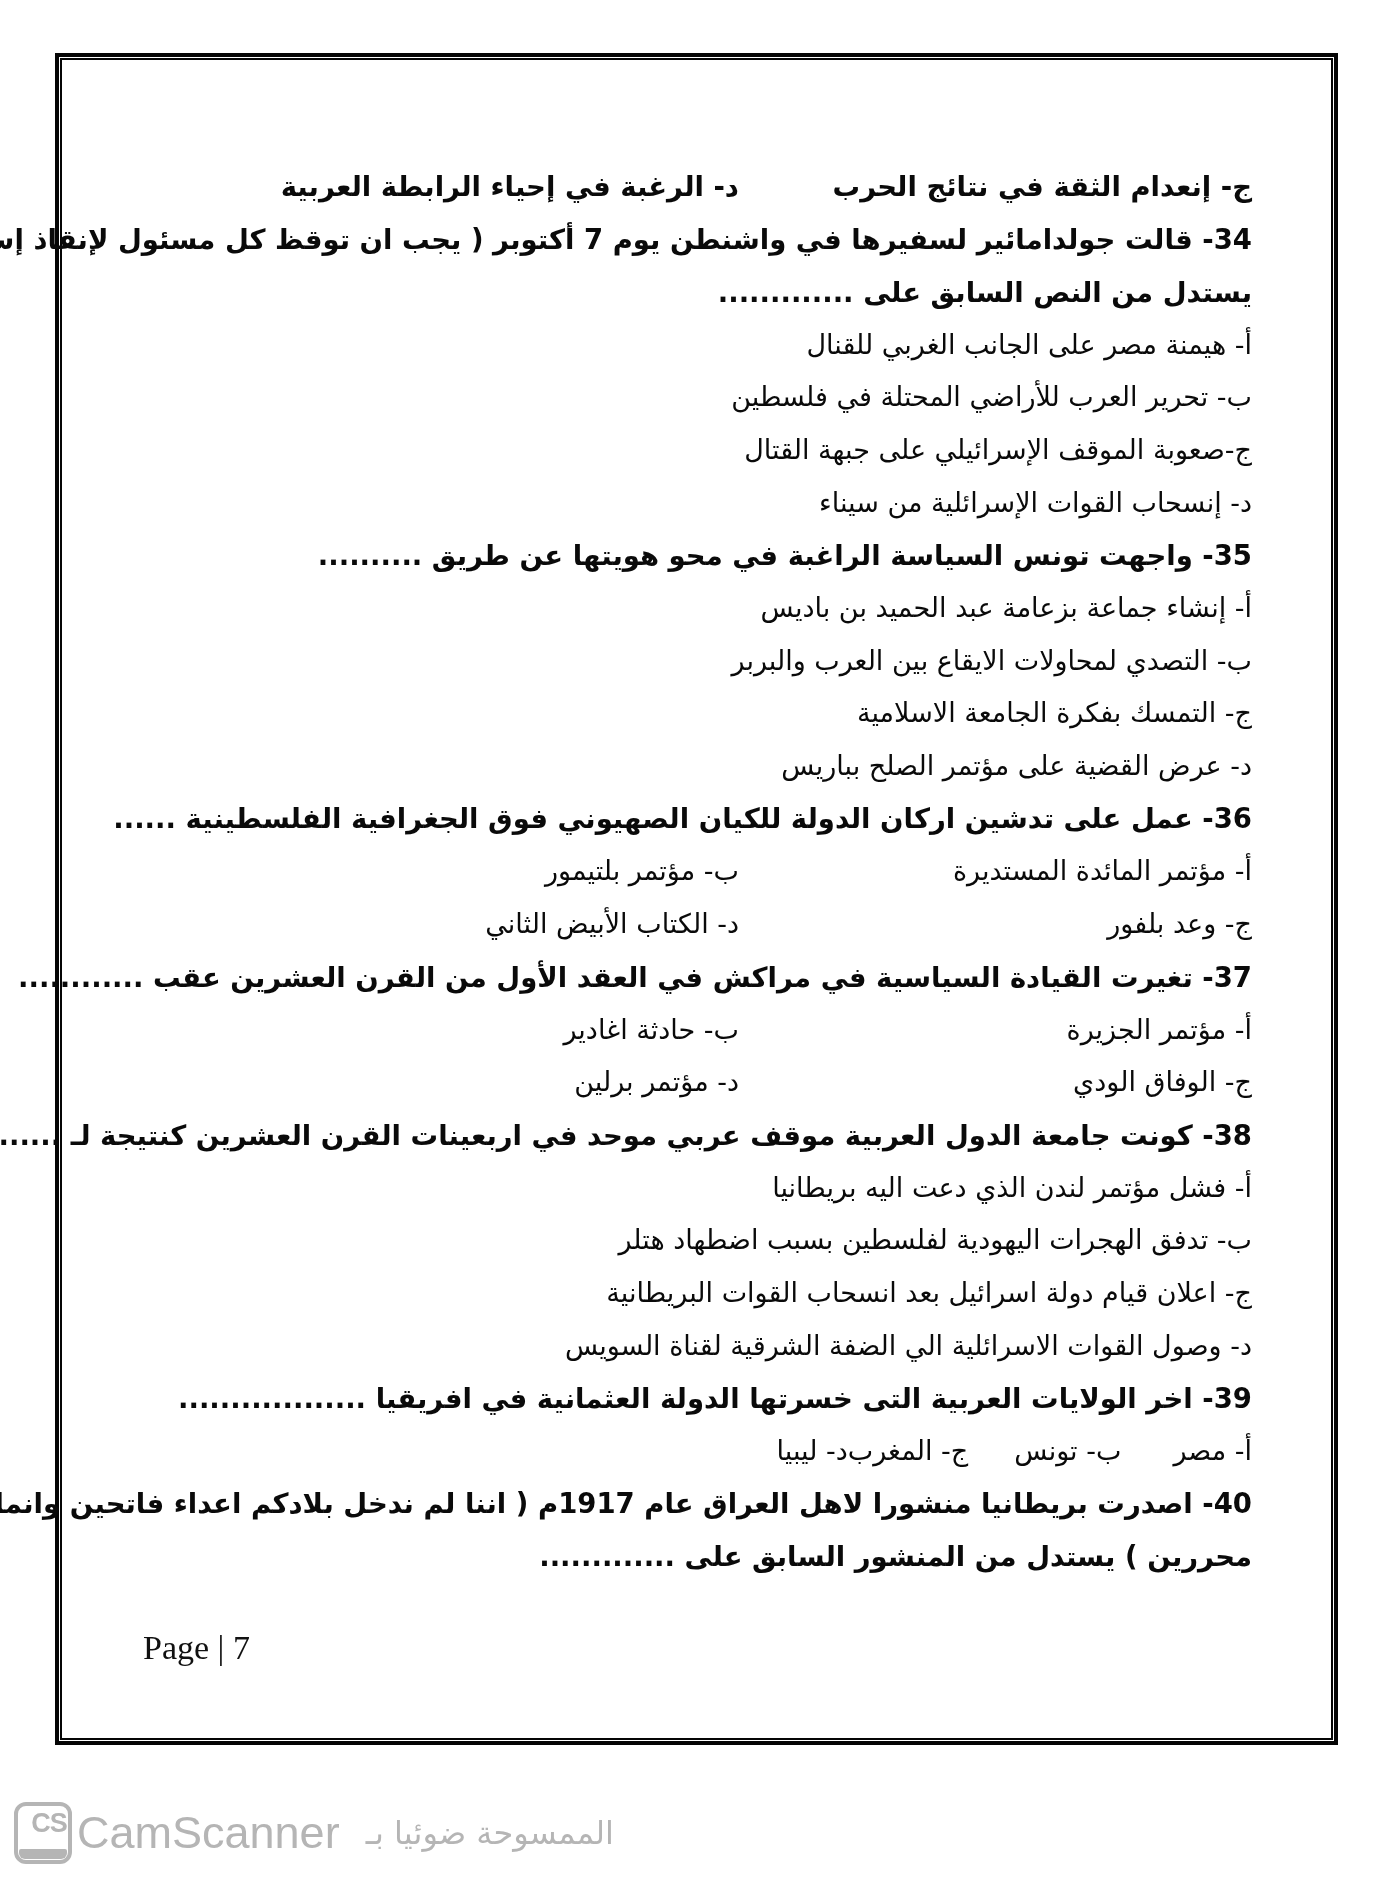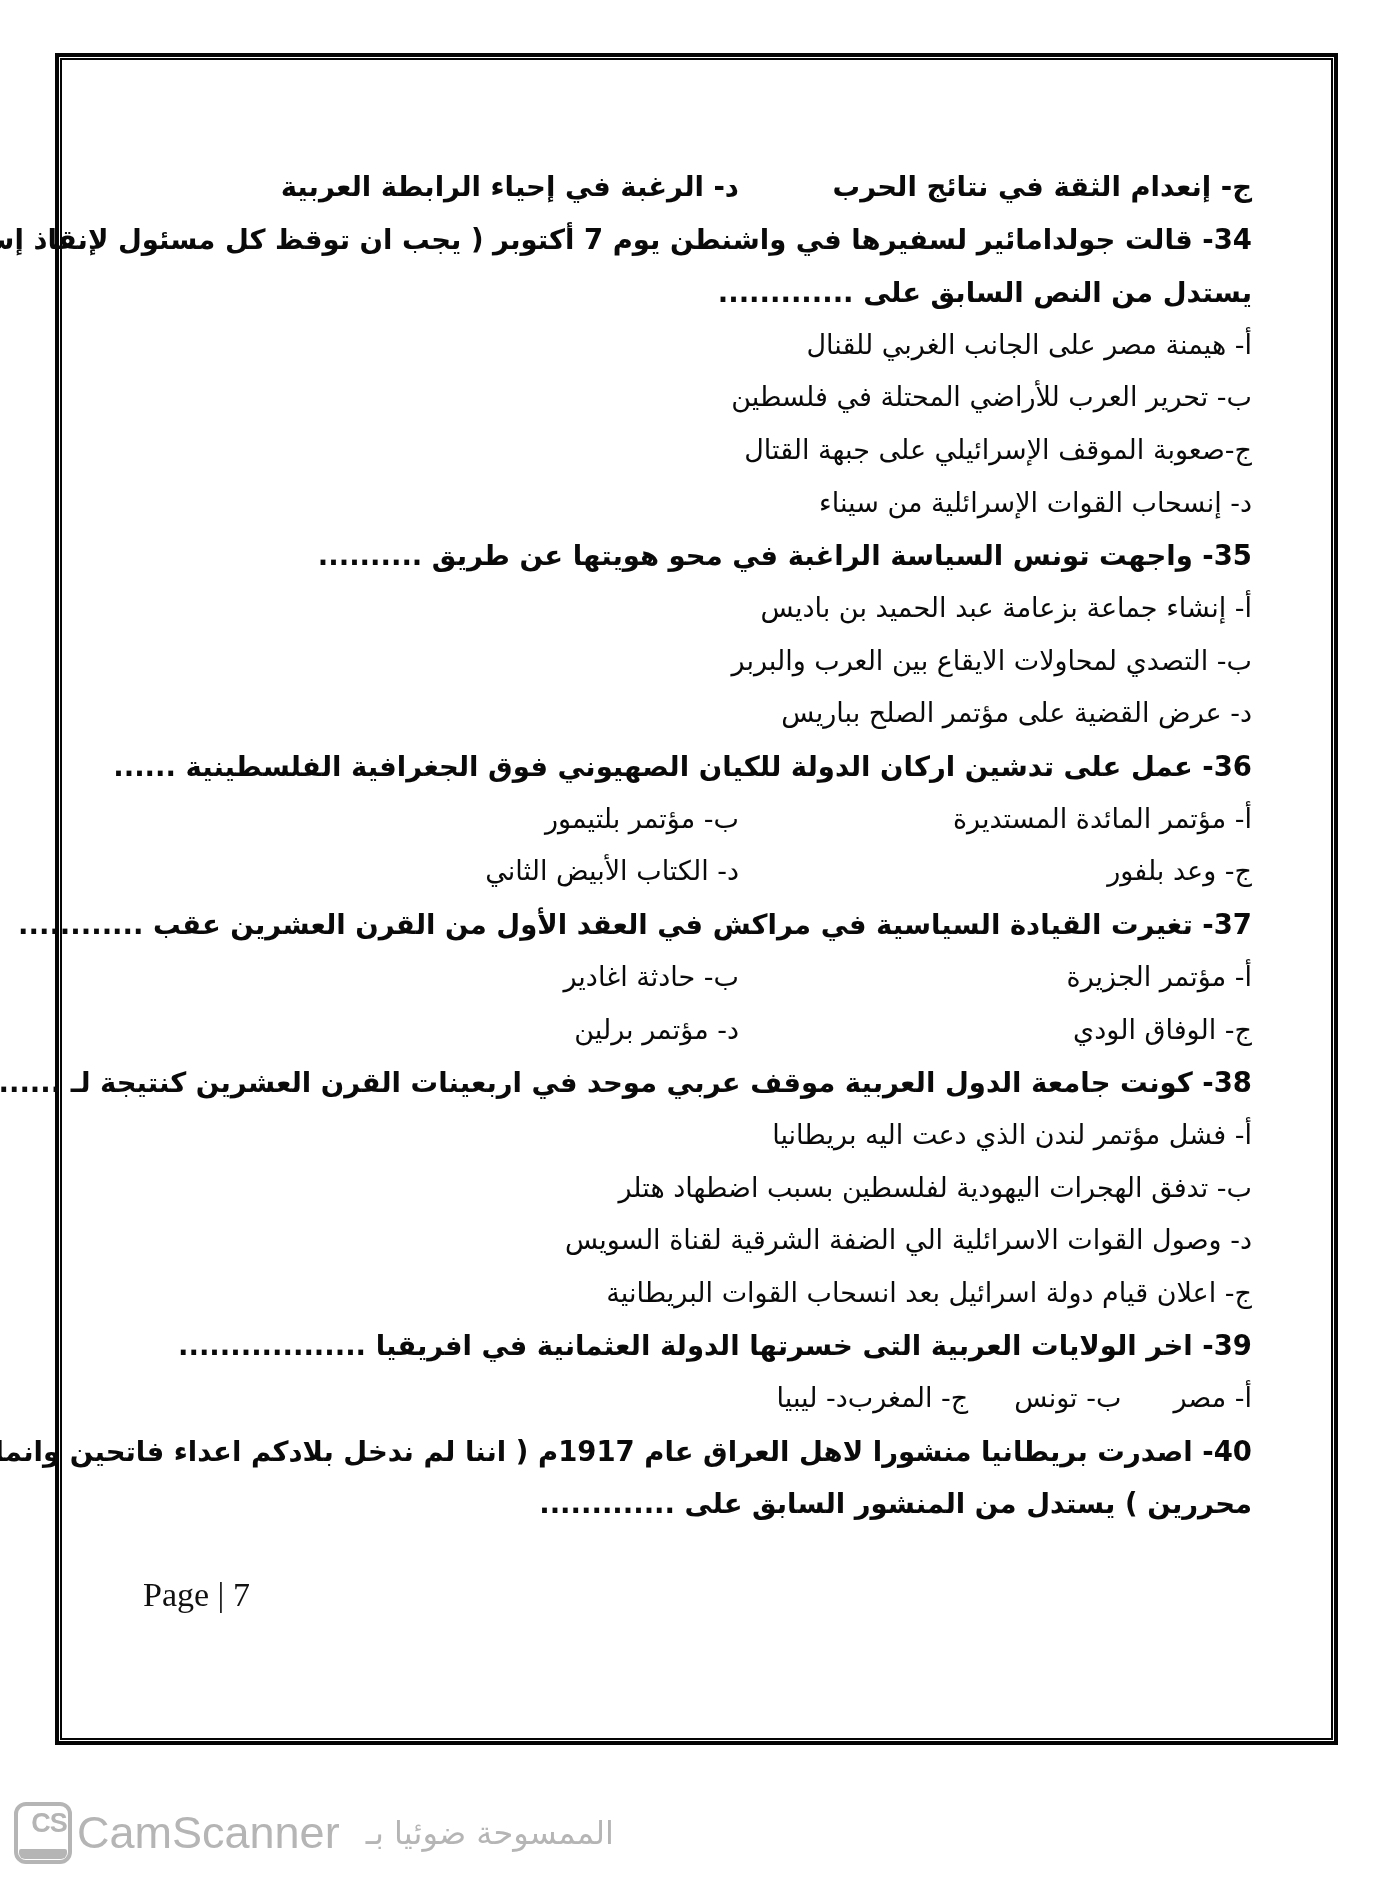--- a/index.html
+++ b/index.html
@@ -159,20 +159,23 @@
       <div class="row b">
         <span>35- واجهت تونس السياسة الراغبة في محو هويتها عن طريق ..........</span>
       </div>
       <div class="row">
         <span>أ- إنشاء جماعة بزعامة عبد الحميد بن باديس</span>
       </div>
       <div class="row">
         <span>ب- التصدي لمحاولات الايقاع بين العرب والبربر</span>
       </div>
       <div class="row">
+        <span>ج- التمسك بفكرة الجامعة الاسلامية</span>
+      </div>
+      <div class="row">
         <span>د- عرض القضية على مؤتمر الصلح بباريس</span>
       </div>
 
       <div class="row b">
         <span>36- عمل على تدشين اركان الدولة للكيان الصهيوني فوق الجغرافية الفلسطينية ......</span>
       </div>
       <div class="row pair">
         <span class="c1">أ- مؤتمر المائدة المستديرة</span>
         <span class="c2">ب- مؤتمر بلتيمور</span>
       </div>
@@ -196,24 +199,24 @@
       <div class="row b">
         <span>38- كونت جامعة الدول العربية موقف عربي موحد في اربعينات القرن العشرين كنتيجة لـ ...........</span>
       </div>
       <div class="row">
         <span>أ- فشل مؤتمر لندن الذي دعت اليه بريطانيا</span>
       </div>
       <div class="row">
         <span>ب- تدفق الهجرات اليهودية لفلسطين بسبب اضطهاد هتلر</span>
       </div>
       <div class="row">
+        <span>ج- اعلان قيام دولة اسرائيل بعد انسحاب القوات البريطانية</span>
+      </div>
+      <div class="row">
         <span>د- وصول القوات الاسرائلية الي الضفة الشرقية لقناة السويس</span>
-      </div>
-      <div class="row">
-        <span>ج- اعلان قيام دولة اسرائيل بعد انسحاب القوات البريطانية</span>
       </div>
 
       <div class="row b">
         <span>39- اخر الولايات العربية التى خسرتها الدولة العثمانية في افريقيا ..................</span>
       </div>
       <div class="row quad">
         <span class="qi">أ- مصر</span>
         <span class="qi">ب- تونس</span>
         <span class="qi">ج- المغرب</span>
         <span class="qi">د- ليبيا</span>

